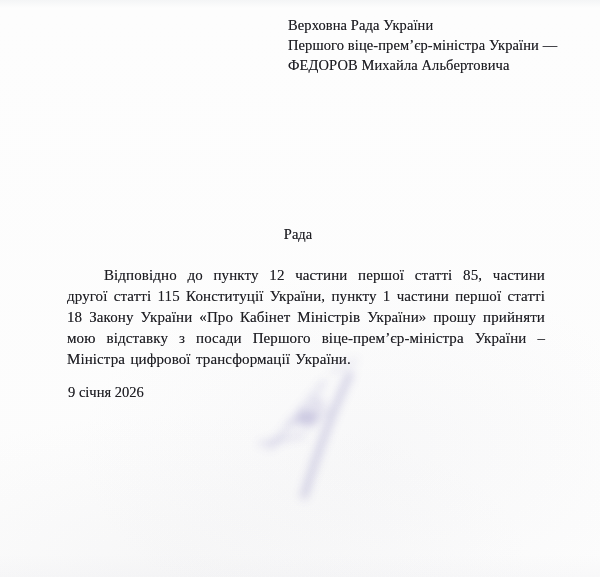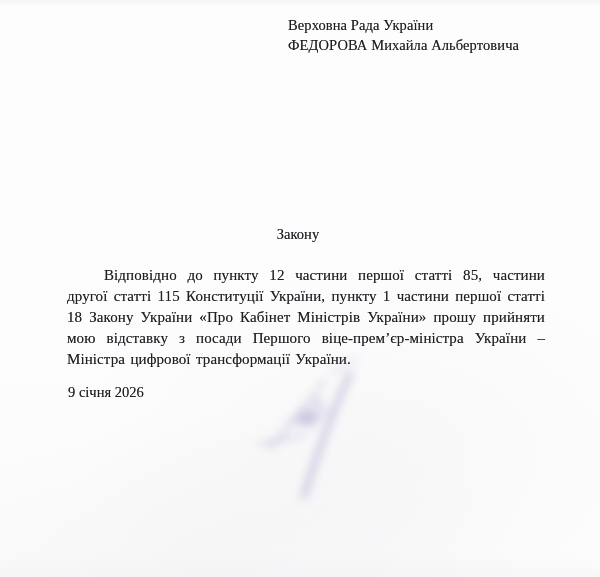--- a/index.html
+++ b/index.html
@@ -86,24 +86,25 @@
   }
 </style>
 </head>
 <body>
 
 <div class="paper">
   <div class="paper-grain"></div>
 
   <div class="recipient">
     <div>Верховна Рада України</div>
-    <div>ФЕДОРОВА Михайла Альбертовича</div>
+    <div>Першого віце-прем’єр-міністра України —</div>
+    <div>ФЕДОРОВ Михайла Альбертовича</div>
   </div>
 
-  <div class="letter-title">Закону</div>
+  <div class="letter-title">Рада</div>
 
   <div class="letter-body">Відповідно до пункту 12 частини першої статті 85, частини другої статті 115 Конституції України, пункту 1 частини першої статті 18 Закону України «Про Кабінет Міністрів України» прошу прийняти мою відставку з посади Першого віце-прем’єр-міністра України – Міністра цифрової трансформації України.</div>
 
   <div class="letter-date">9 січня 2026</div>
 
 
   <svg class="signature-ink" viewBox="0 0 180 160" xmlns="http://www.w3.org/2000/svg">
     <g stroke="#8d88c0" fill="none" stroke-linecap="round">
       <path d="M 72 144 C 82 112, 100 60, 118 22" stroke-width="6" opacity="0.55"></path>
       <path d="M 38 96 C 54 78, 76 50, 92 30" stroke-width="4.5" opacity="0.32"></path>

